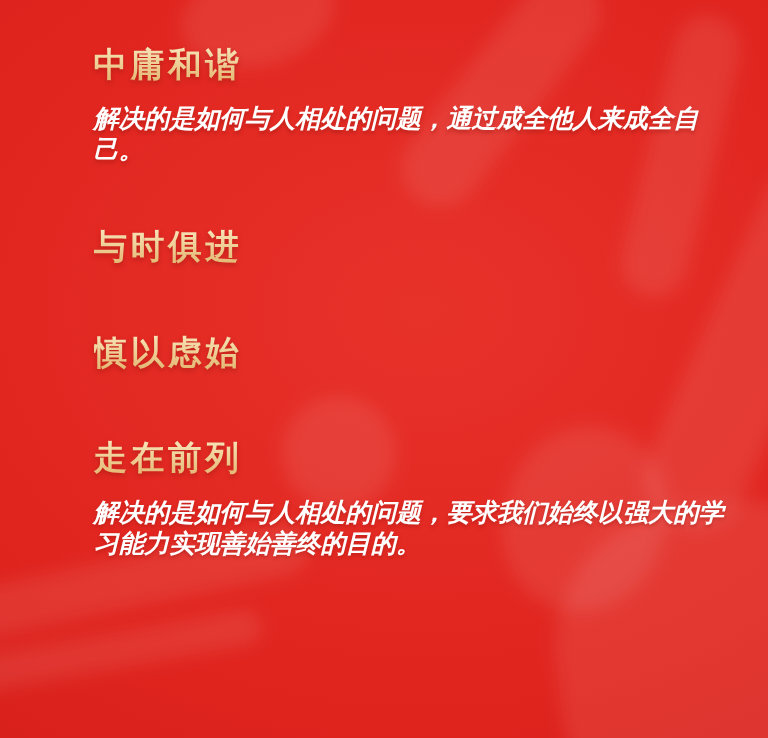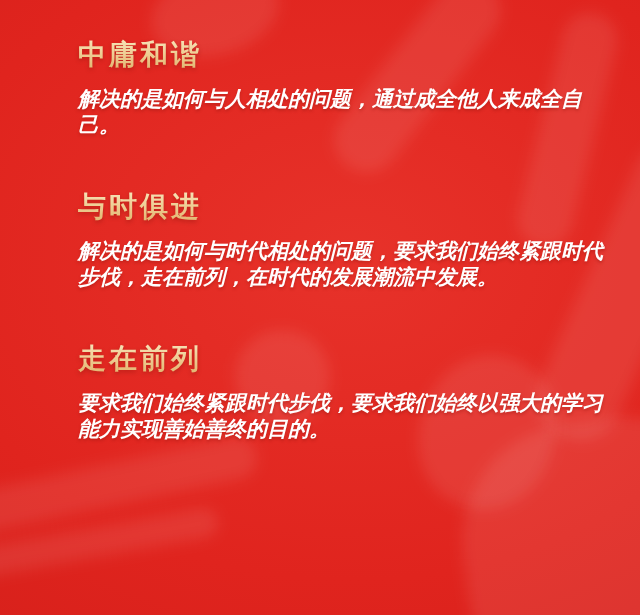--- a/index.html
+++ b/index.html
@@ -98,25 +98,25 @@
 
   <div class="content">
 
     <div class="section">
       <h2 class="section-title">中庸和谐</h2>
       <p class="section-body">解决的是如何与人相处的问题，通过成全他人来成全自己。</p>
     </div>
 
     <div class="section">
       <h2 class="section-title">与时俱进</h2>
-      <p class="section-body">解决的是如何与时代相处的问题，要求我们始终紧跟时代步伐，走在前列，在时代的发展潮流中发展。</p>
     </div>
 
     <div class="section">
+      <h2 class="section-title">慎以虑始</h2>
     </div>
 
     <div class="section">
       <h2 class="section-title">走在前列</h2>
-      <p class="section-body">要求我们始终紧跟时代步伐，要求我们始终以强大的学习能力实现善始善终的目的。</p>
+      <p class="section-body">解决的是如何与人相处的问题，要求我们始终以强大的学习能力实现善始善终的目的。</p>
     </div>
 
   </div>
 </div>
 
 </body></html>

